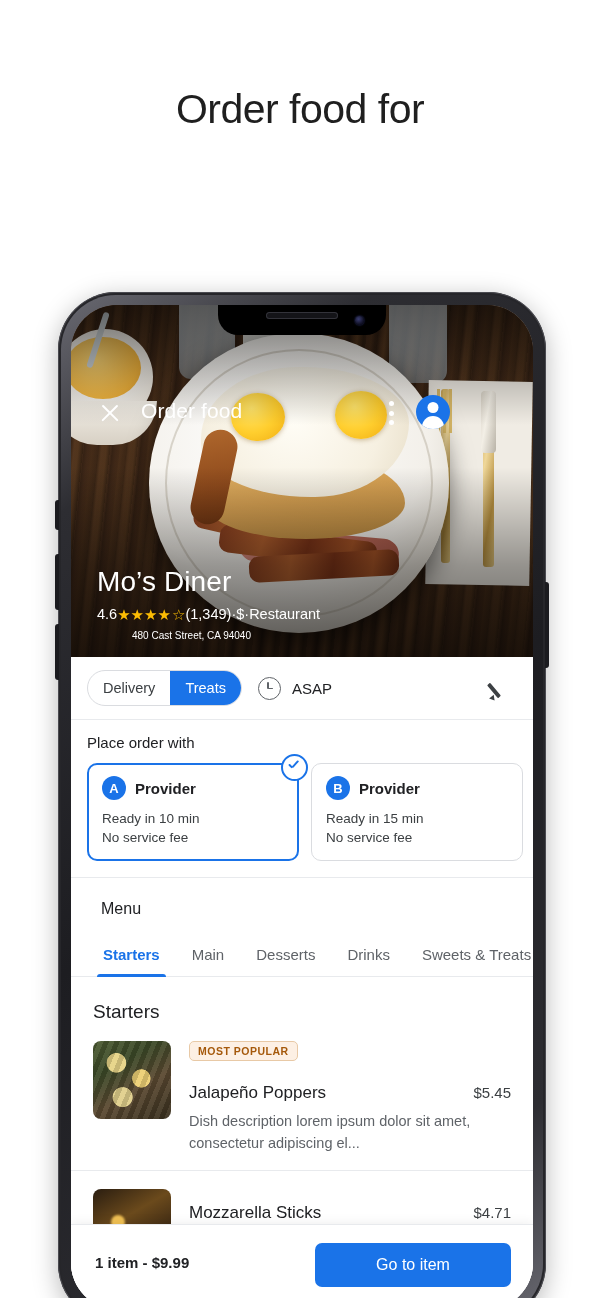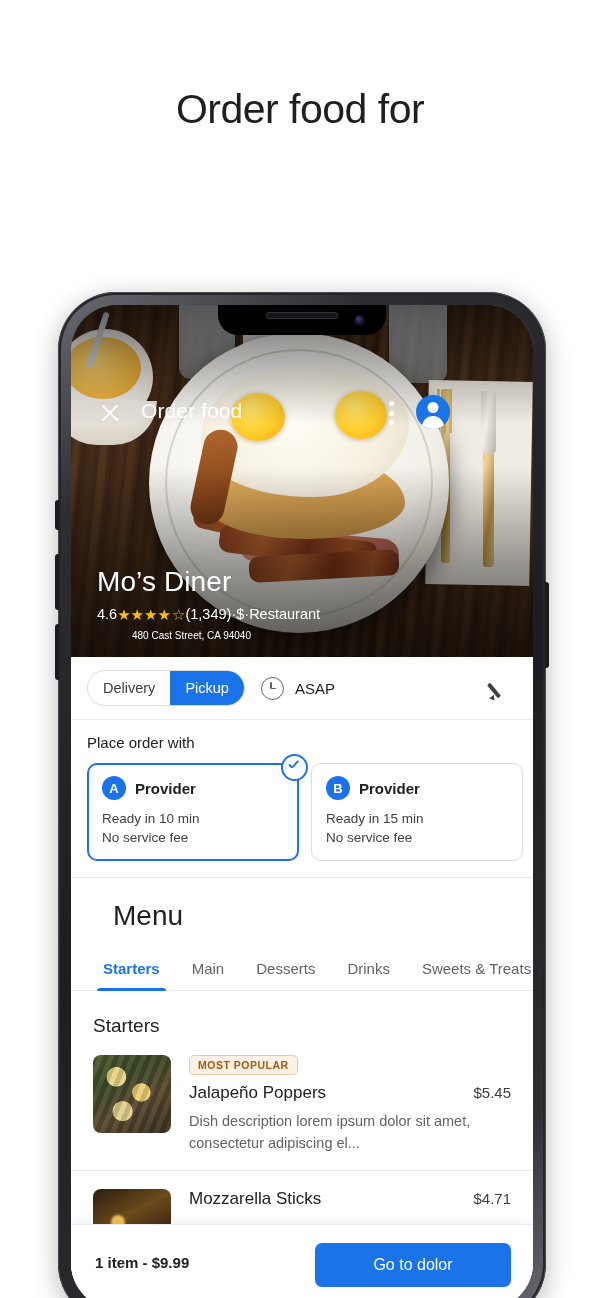--- a/index.html
+++ b/index.html
@@ -188,21 +188,21 @@
   .pcard{flex:0 0 auto;width:182px;border:1px solid #dadce0;border-radius:10px;padding:12px 14px 13px;position:relative;background:#fff;}
   .pcard.sel{border:2px solid #1a73e8;padding:11px 13px 12px;}
   .pc-head{display:flex;align-items:center;gap:9px;margin-bottom:9px;}
   .pc-badge{width:24px;height:24px;border-radius:50%;background:#1a73e8;color:#fff;font-size:13px;font-weight:700;display:flex;align-items:center;justify-content:center;}
   .pc-name{font-size:15px;font-weight:700;color:#202124;white-space:nowrap;}
   .pc-line{font-size:13.5px;color:#3c4043;line-height:19px;white-space:nowrap;}
   .pc-check{position:absolute;right:-11px;top:-11px;width:23px;height:23px;border-radius:50%;background:#fff;border:2px solid #1a73e8;}
   .pc-check::before{content:"";position:absolute;left:5px;top:9px;width:5px;height:2.3px;background:#1a73e8;transform:rotate(45deg);border-radius:1px;}
   .pc-check::after{content:"";position:absolute;left:8px;top:7px;width:9px;height:2.3px;background:#1a73e8;transform:rotate(-48deg);border-radius:1px;}
 
-  .menu-title{font-size:28px;color:#202124;padding:22px 0 0 12px;margin-left:30px;}
+  .menu-title{font-size:16px;color:#202124;padding:22px 0 0 30px;}
   .tabs{display:flex;gap:0;padding:0 0 0 16px;border-bottom:1px solid #e8eaed;margin-top:18px;}
   .tab{padding:10px 16px 13px;font-size:15px;color:#5f6368;white-space:nowrap;position:relative;}
   .tab.on{color:#1a73e8;font-weight:700;}
   .tab.on::after{content:"";position:absolute;left:10px;right:10px;bottom:-1px;height:3px;background:#1a73e8;border-radius:3px 3px 0 0;}
 
   .cat-title{font-size:19px;color:#202124;padding:24px 0 0 22px;}
   .item{display:flex;gap:18px;padding:18px 22px 16px;border-bottom:1px solid #e8eaed;position:relative;}
   .thumb{flex:0 0 auto;width:78px;height:78px;border-radius:8px;overflow:hidden;position:relative;background:#4a3b2a;}
   .thumb.jal{background:
      radial-gradient(circle at 30% 28%,rgba(240,220,140,.95) 0 12%,transparent 13%),
@@ -210,21 +210,21 @@
      radial-gradient(circle at 38% 72%,rgba(240,222,150,.9) 0 13%,transparent 14%),
      linear-gradient(150deg,#4e5c33 0%,#3c4a28 30%,#5c4a32 60%,#39301f 100%);}
   .thumb.jal::after{content:"";position:absolute;inset:0;
      background:repeating-linear-gradient(112deg,rgba(0,0,0,.14) 0 5px,rgba(255,255,255,.05) 5px 10px);}
   .thumb.moz{background:linear-gradient(150deg,#2a1d10 0%,#6b4a1c 38%,#3a2713 70%,#1d1409 100%);}
   .thumb.moz::after{content:"";position:absolute;left:18px;top:26px;width:14px;height:14px;border-radius:50%;background:rgba(255,205,90,.9);filter:blur(1px);}
   .itxt{flex:1 1 auto;min-width:0;}
   .badge{display:inline-block;border:1px solid #e8c9a6;background:#fdf0e4;color:#a5590b;
      font-size:10.5px;font-weight:700;letter-spacing:.5px;padding:3px 8px;border-radius:5px;margin-bottom:8px;}
   .ihead{display:flex;align-items:baseline;justify-content:space-between;gap:10px;}
-  .iname{font-size:17px;color:#202124;}
+  .iname{font-size:17px;color:#202124;margin-top:14px;}
   .iprice{font-size:15px;color:#3c4043;white-space:nowrap;}
   .idesc{font-size:14.5px;color:#5f6368;line-height:22px;margin-top:7px;}
 
   
   .bottombar{position:absolute;left:0;bottom:0;width:462px;height:84px;background:#fff;z-index:25;
      border-top:1px solid #e8eaed;box-shadow:0 -2px 10px rgba(0,0,0,.06);}
   .cart-text{position:absolute;left:24px;top:29px;font-size:15px;font-weight:700;color:#202124;}
   .go-btn{position:absolute;right:22px;top:18px;width:196px;height:44px;border-radius:7px;background:#1a73e8;
      color:#fff;font-size:16px;display:flex;align-items:center;justify-content:center;}
 </style>
@@ -303,21 +303,21 @@
         <span class="head"></span>
           <span class="body"></span>
       </div>
     </div>
 
     <div class="sheet">
 
       <div class="row-mode">
         <div class="seg">
           <div>Delivery</div>
-          <div class="on">Pickup</div>
+          <div class="on">Treats</div>
         </div>
         <div class="clock"></div>
         <div class="asap">ASAP</div>
         <div class="pencil">
           <span class="stem"></span>
             <span class="tip"></span>
         </div>
       </div>
 
       <div class="provider-sec">
@@ -373,21 +373,21 @@
         <div class="itxt">
           <div class="ihead">
             <span class="iname">Mozzarella Sticks</span>
             <span class="iprice">$4.71</span>
           </div>
         </div>
       </div>
 
       <div class="bottombar">
         <div class="cart-text">1 item - $9.99</div>
-        <div class="go-btn">Go to dolor</div>
+        <div class="go-btn">Go to item</div>
       </div>
 
     </div>
 
     <div class="notch">
       <div class="speaker"></div>
       <div class="camera"></div>
     </div>
 
   </div>

